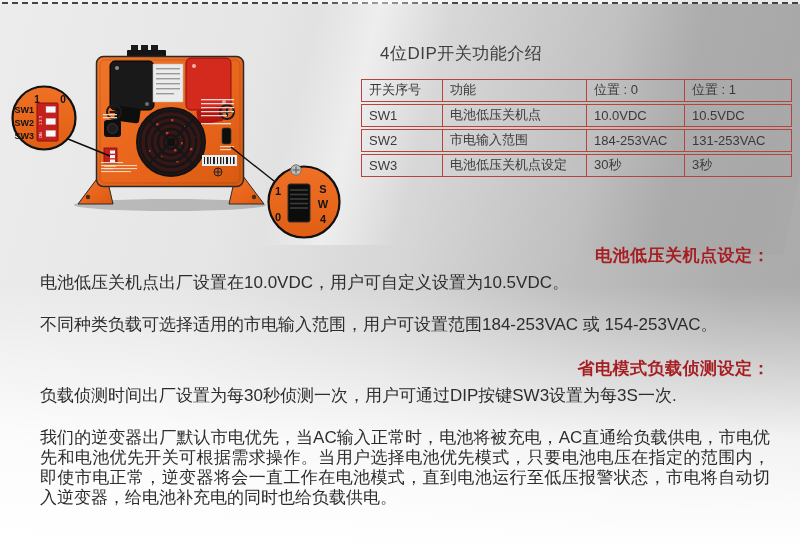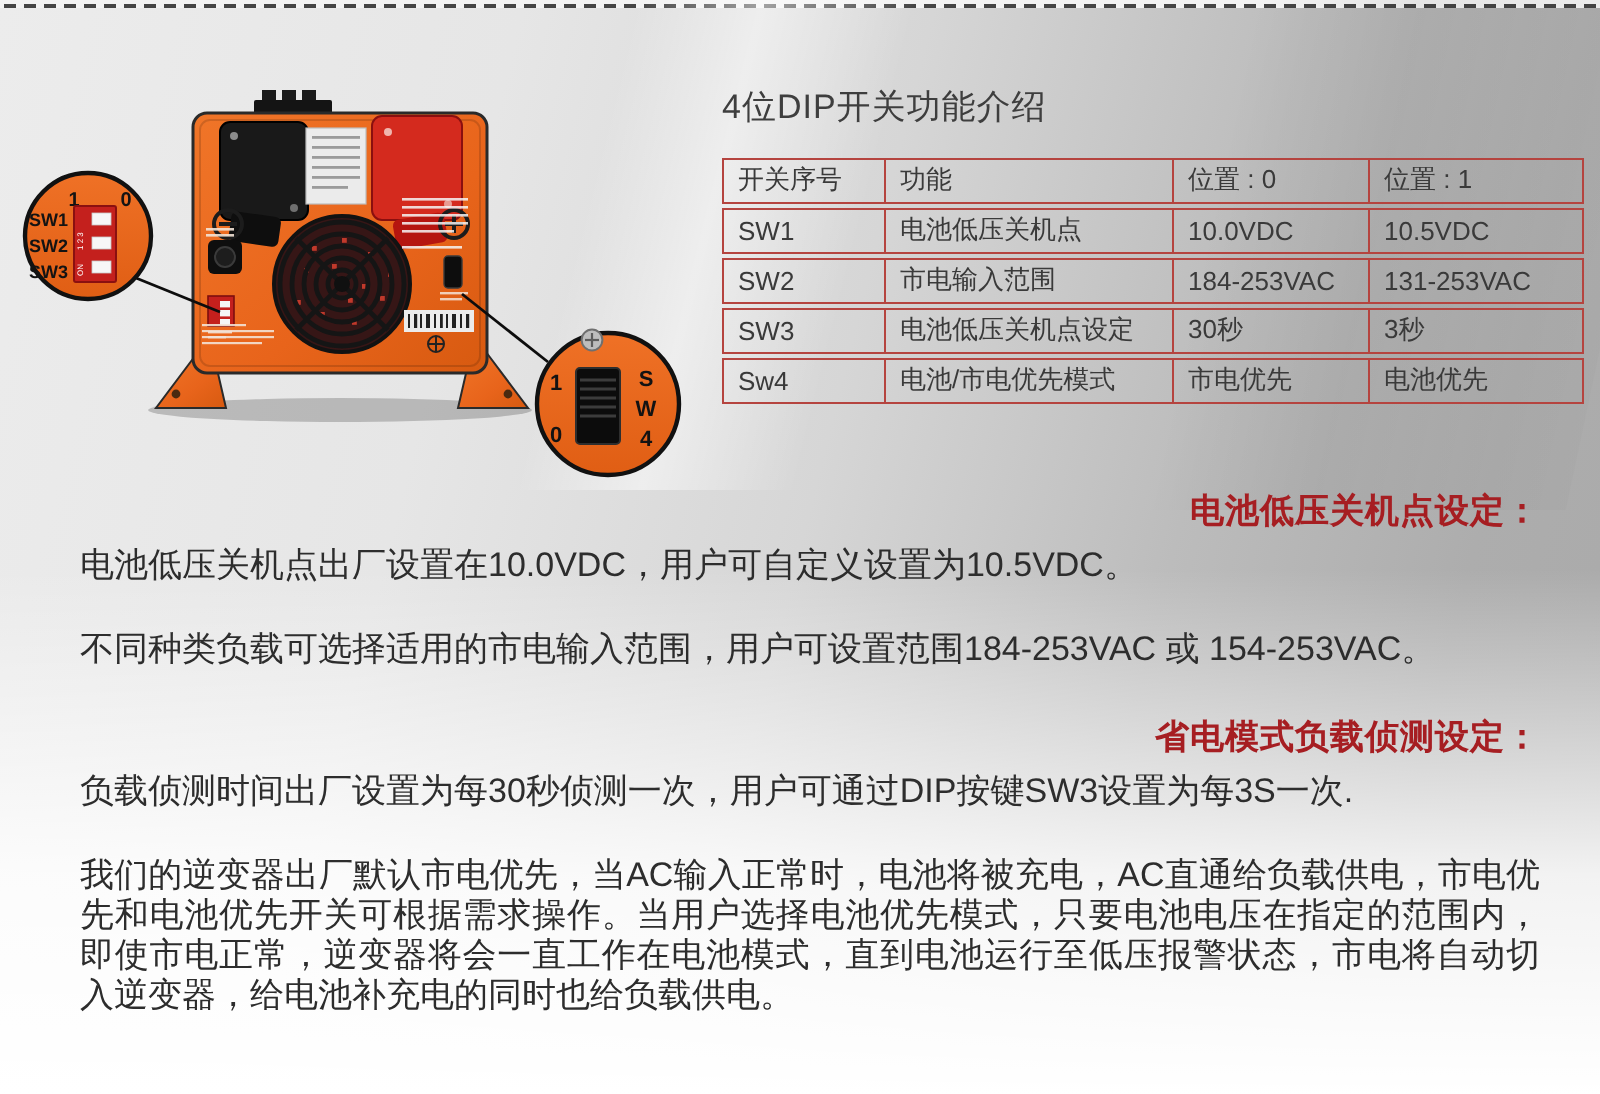--- a/index.html
+++ b/index.html
@@ -14,21 +14,21 @@
   .top-dashes{position:absolute;top:2px;left:2px;right:2px;height:0;border-top:2px dashed #454545;}
   .streak-light{position:absolute;left:288px;top:0;width:140px;height:245px;
     background:linear-gradient(to right, rgba(255,255,255,0), rgba(255,255,255,.5) 45%, rgba(255,255,255,0));
     transform:skewX(-14deg);pointer-events:none;}
   .streak-dark{position:absolute;left:600px;top:0;width:210px;height:255px;
     background:linear-gradient(to right, rgba(0,0,0,0), rgba(0,0,0,.06) 40%, rgba(0,0,0,.015));
     transform:skewX(-12deg);pointer-events:none;}
 
   .photo-svg{position:absolute;left:0;top:28px;}
 
-  .doc-title{position:absolute;left:361px;top:42px;font-size:17px;color:#3e3e3e;letter-spacing:.5px;}
+  .doc-title{position:absolute;left:380px;top:42px;font-size:17px;color:#3e3e3e;letter-spacing:.5px;}
 
   .dip-table{position:absolute;left:361px;top:77px;width:431px;border-collapse:separate;border-spacing:0 2px;table-layout:fixed;}
   .dip-table th,.dip-table td{
     border:1px solid #b5443f;border-left:none;
     font-size:13px;font-weight:normal;color:#3a3a3a;text-align:left;
     padding:1px 4px 2px 7px;height:15px;vertical-align:middle;
     white-space:nowrap;overflow:hidden;
   }
   .dip-table th:first-child,.dip-table td:first-child{border-left:1px solid #b5443f;}
 
@@ -277,26 +277,20 @@
         <td>市电输入范围</td>
         <td>184-253VAC</td>
         <td>131-253VAC</td>
       </tr>
       <tr>
         <td>SW3</td>
         <td>电池低压关机点设定</td>
         <td>30秒</td>
         <td>3秒</td>
       </tr>
-      <tr>
-        <td>Sw4</td>
-        <td>电池/市电优先模式</td>
-        <td>市电优先</td>
-        <td>电池优先</td>
-      </tr>
     </tbody>
   </table>
 
   <div class="sections">
     <div>
       <h3 class="sec-heading">电池低压关机点设定：</h3>
       <p class="sec-body">电池低压关机点出厂设置在10.0VDC，用户可自定义设置为10.5VDC。</p>
     </div>
     <div>
       <p class="sec-body">不同种类负载可选择适用的市电输入范围，用户可设置范围184-253VAC 或 154-253VAC。</p>

